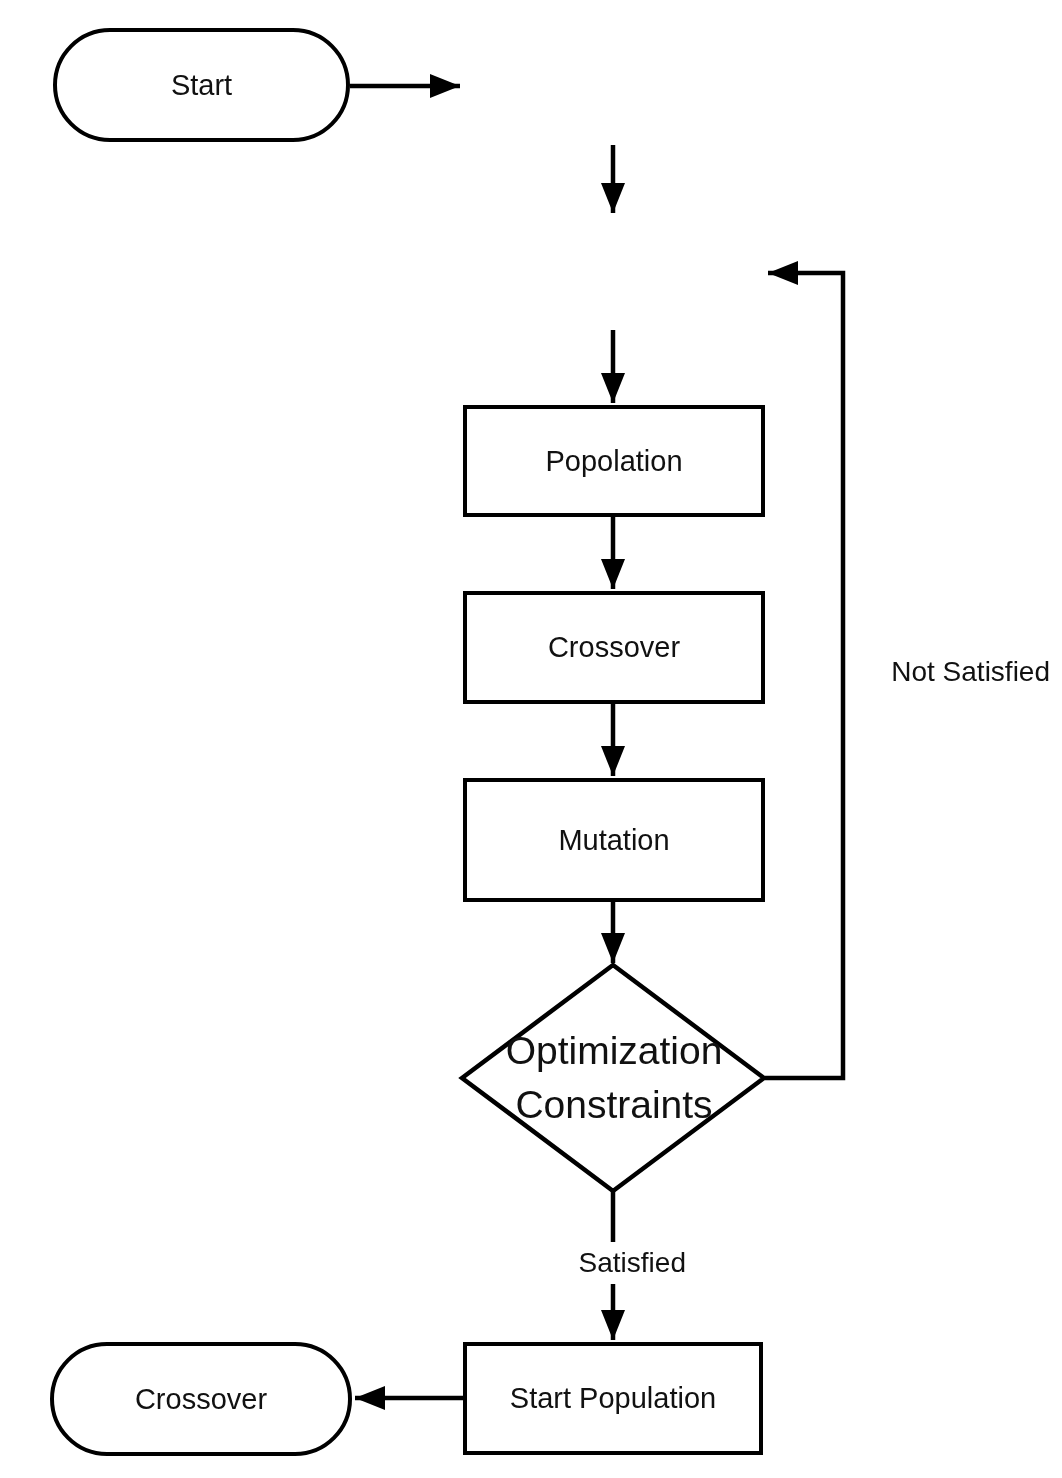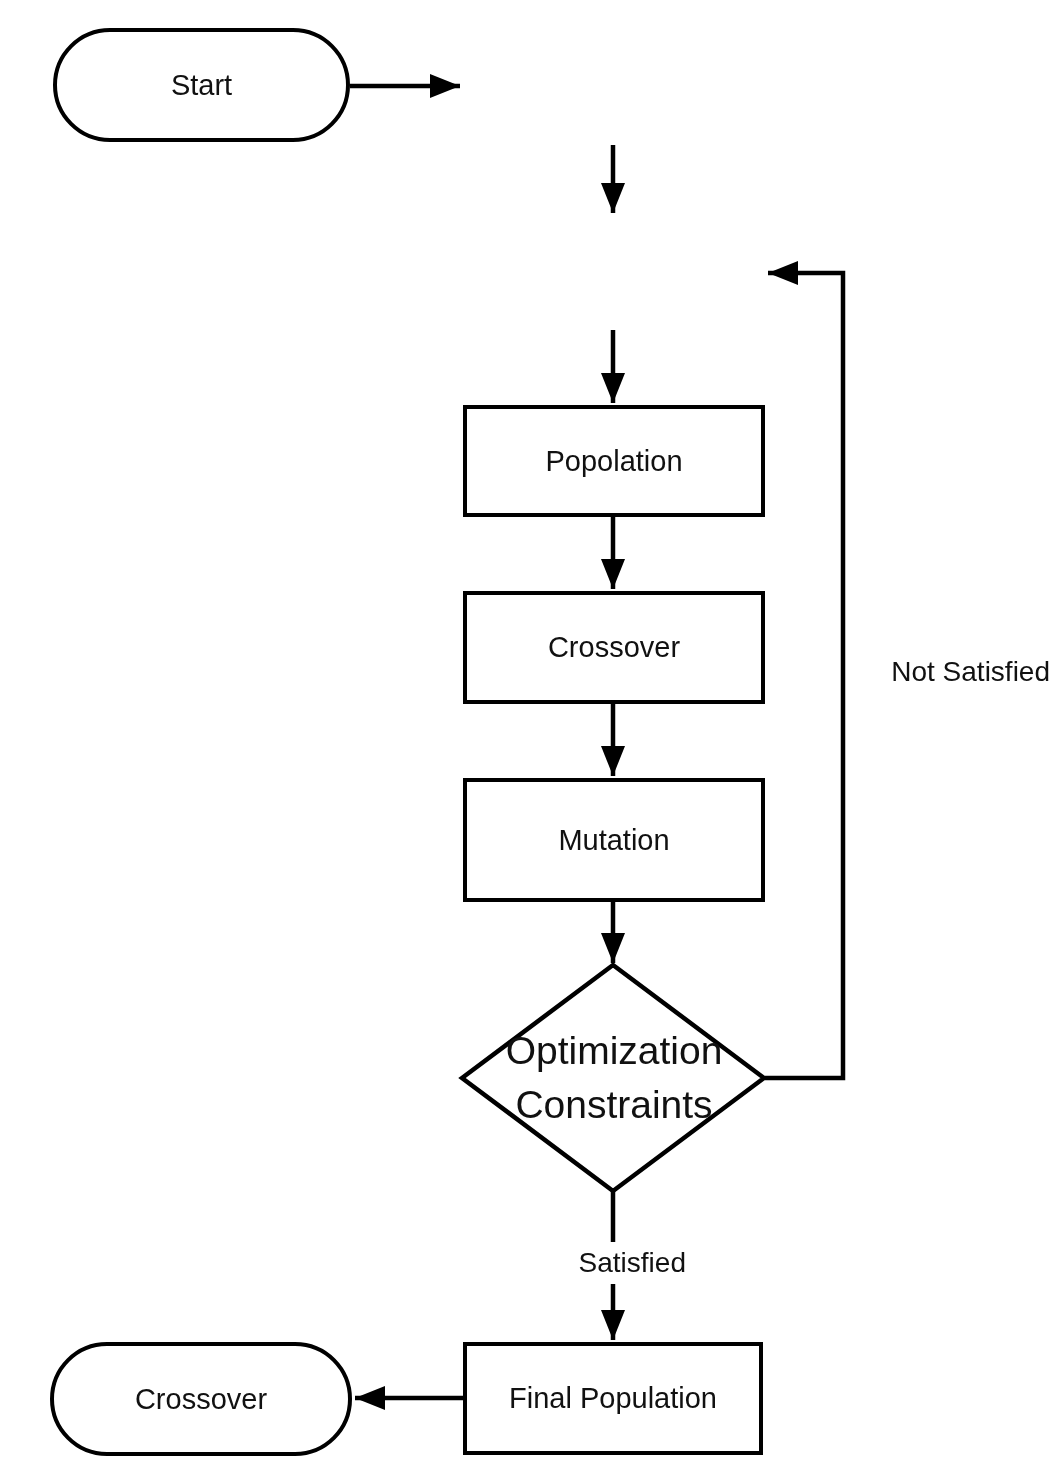--- a/index.html
+++ b/index.html
@@ -136,20 +136,20 @@
 
   <div class="edge-label l-satisfied">
     <span>Satisfied</span>
   </div>
 
   <div class="edge-label l-not-satisfied">
     <span>Not Satisfied</span>
   </div>
 
   <div class="node n-final">
-    <span>Final Population</span>
+    <span>Start Population</span>
   </div>
 
   <div class="node terminator n-terminate">
     <span>Crossover</span>
   </div>
 
 </div>
 
 </body></html>

